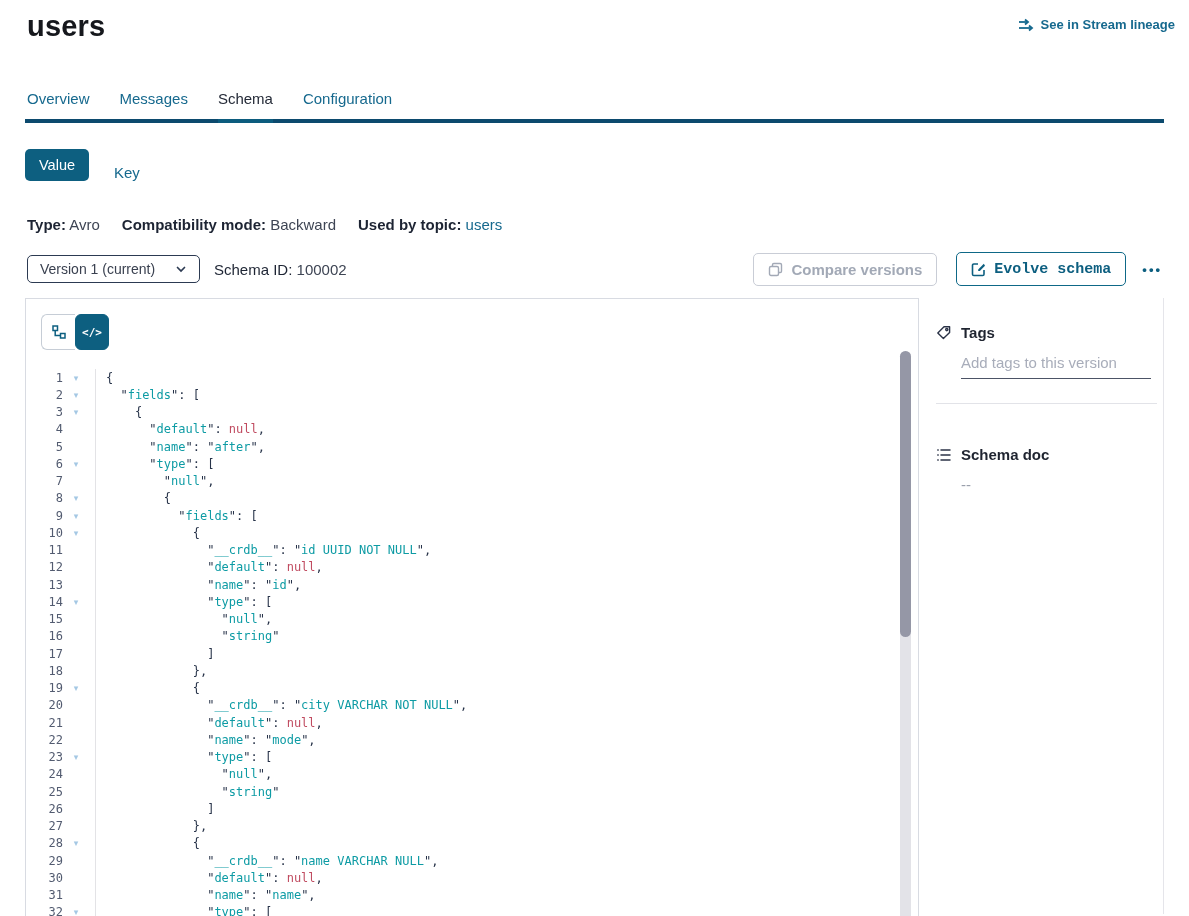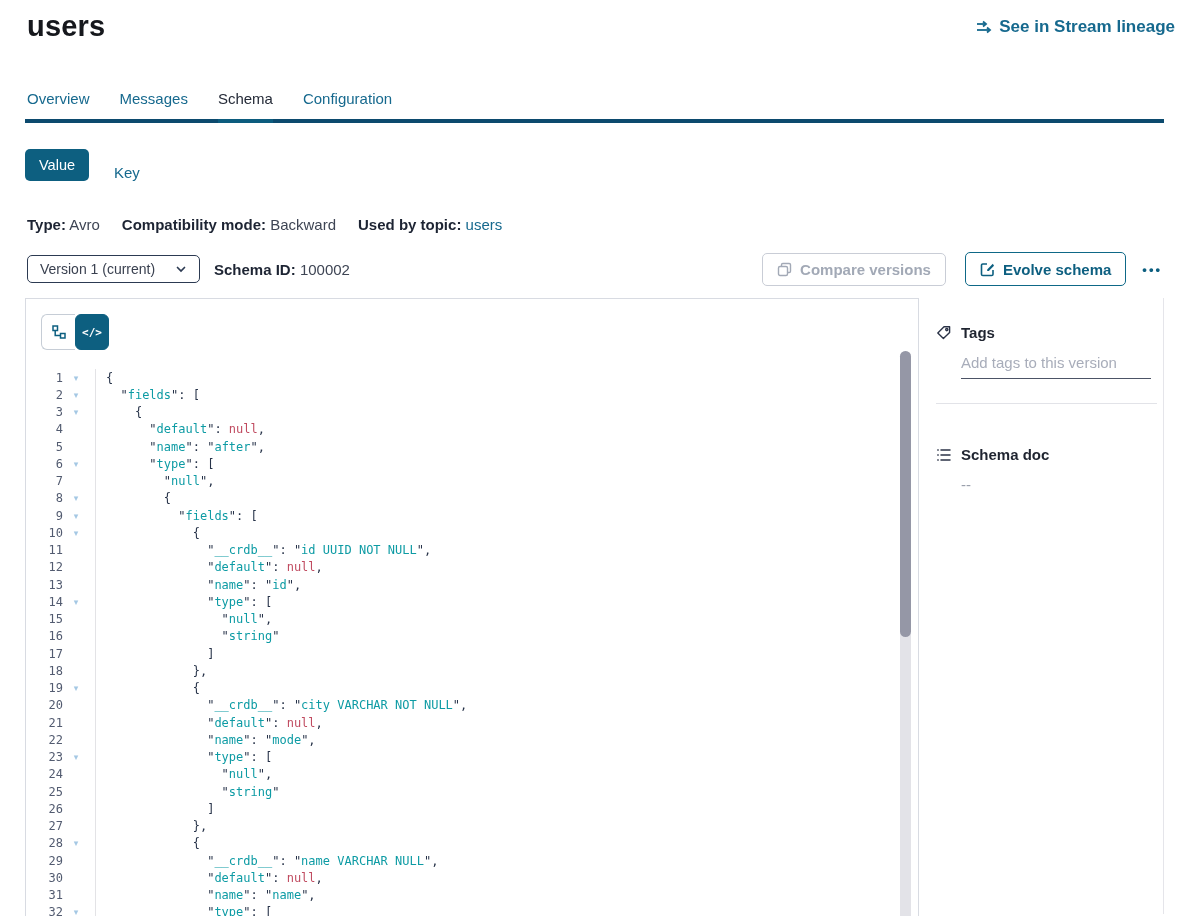--- a/index.html
+++ b/index.html
@@ -4,21 +4,21 @@
 <style>
   * { margin:0; padding:0; box-sizing:border-box; }
   html,body { width:1189px; height:916px; overflow:hidden; background:#ffffff;
     font-family:"Liberation Sans", sans-serif; color:#1d2433; }
 
   
   .header { display:flex; justify-content:space-between; align-items:flex-start;
     padding:10px 14px 0 27px; }
   .page-title { font-size:29px; font-weight:700; letter-spacing:.2px; color:#16181d; }
   .lineage-link { display:flex; align-items:center; gap:7px; margin-top:7px;
-    color:#16698e; font-size:17px; font-weight:700; cursor:pointer; }
+    color:#16698e; font-size:13px; font-weight:700; cursor:pointer; }
 
   
   .tabs-wrap { margin:47px 25px 0 25px; border-bottom:4px solid #0c4a6e; }
   .tabs { display:flex; gap:30px; padding-left:2px; }
   .tab { font-size:15px; color:#16698e; padding-bottom:12px; border-bottom:4px solid transparent;
     margin-bottom:-4px; cursor:pointer; font-weight:400; }
   .tab.active { color:#252b38; border-bottom-color:#0c5c7e; }
 
   
   .vk-row { display:flex; align-items:flex-end; gap:25px; margin:26px 0 0 25px; }
@@ -31,29 +31,29 @@
   .meta-item b { font-weight:700; color:#1d2433; }
   .meta-item span.val { color:#3e4554; }
   .meta-item a { color:#16698e; text-decoration:none; cursor:pointer; }
 
   
   .controls-row { display:flex; align-items:center; margin:19px 25px 0 27px; }
   .version-select { display:flex; align-items:center; justify-content:space-between;
     width:173px; height:28px; border:1px solid #2c3a52; border-radius:5px;
     padding:0 12px; font-size:14px; color:#3a4150; cursor:pointer; background:#fff; }
   .schema-id { margin-left:14px; font-size:15px; }
-  .schema-id b { font-weight:700; }
+  .schema-id b { font-weight:400; }
   .schema-id span { color:#3e4554; }
   .controls-spacer { flex:1; }
   .btn-compare { display:flex; align-items:center; gap:8px; height:33px; padding:0 14px;
     border:1px solid #c9cdd6; border-radius:5px; background:#fff; color:#a2a9b6;
     font-size:15px; font-weight:700; font-family:inherit; cursor:not-allowed; }
   .btn-evolve { display:flex; align-items:center; gap:8px; height:34px; padding:0 14px;
     margin-left:19px; border:1px solid #0e6887; border-radius:5px; background:#fff;
-    color:#0d5f80; font-size:15px; font-weight:700; font-family:Liberation Sans, sans-serif; cursor:pointer; }
+    color:#0d5f80; font-size:15px; font-weight:700; font-family:Liberation Mono, monospace; cursor:pointer; }
   .more-menu { margin-left:14px; color:#0d5f80; font-size:13px; letter-spacing:2px;
     font-weight:700; cursor:pointer; padding:4px 2px; }
 
   
   .main-row { display:flex; align-items:stretch; margin:12px 25px 0 25px; height:616px; }
   .editor-panel { position:relative; width:894px; height:700px;
     border:1px solid #d8dbe2; background:#fff; }
   .editor-toolbar { display:inline-flex; margin:15px 0 0 15px; border-radius:6px; }
   .tbtn { width:34px; height:36px; display:flex; align-items:center; justify-content:center; cursor:pointer; }
   .tbtn.tree { background:#fff; border:1px solid #c6cdd6; border-right:none;

